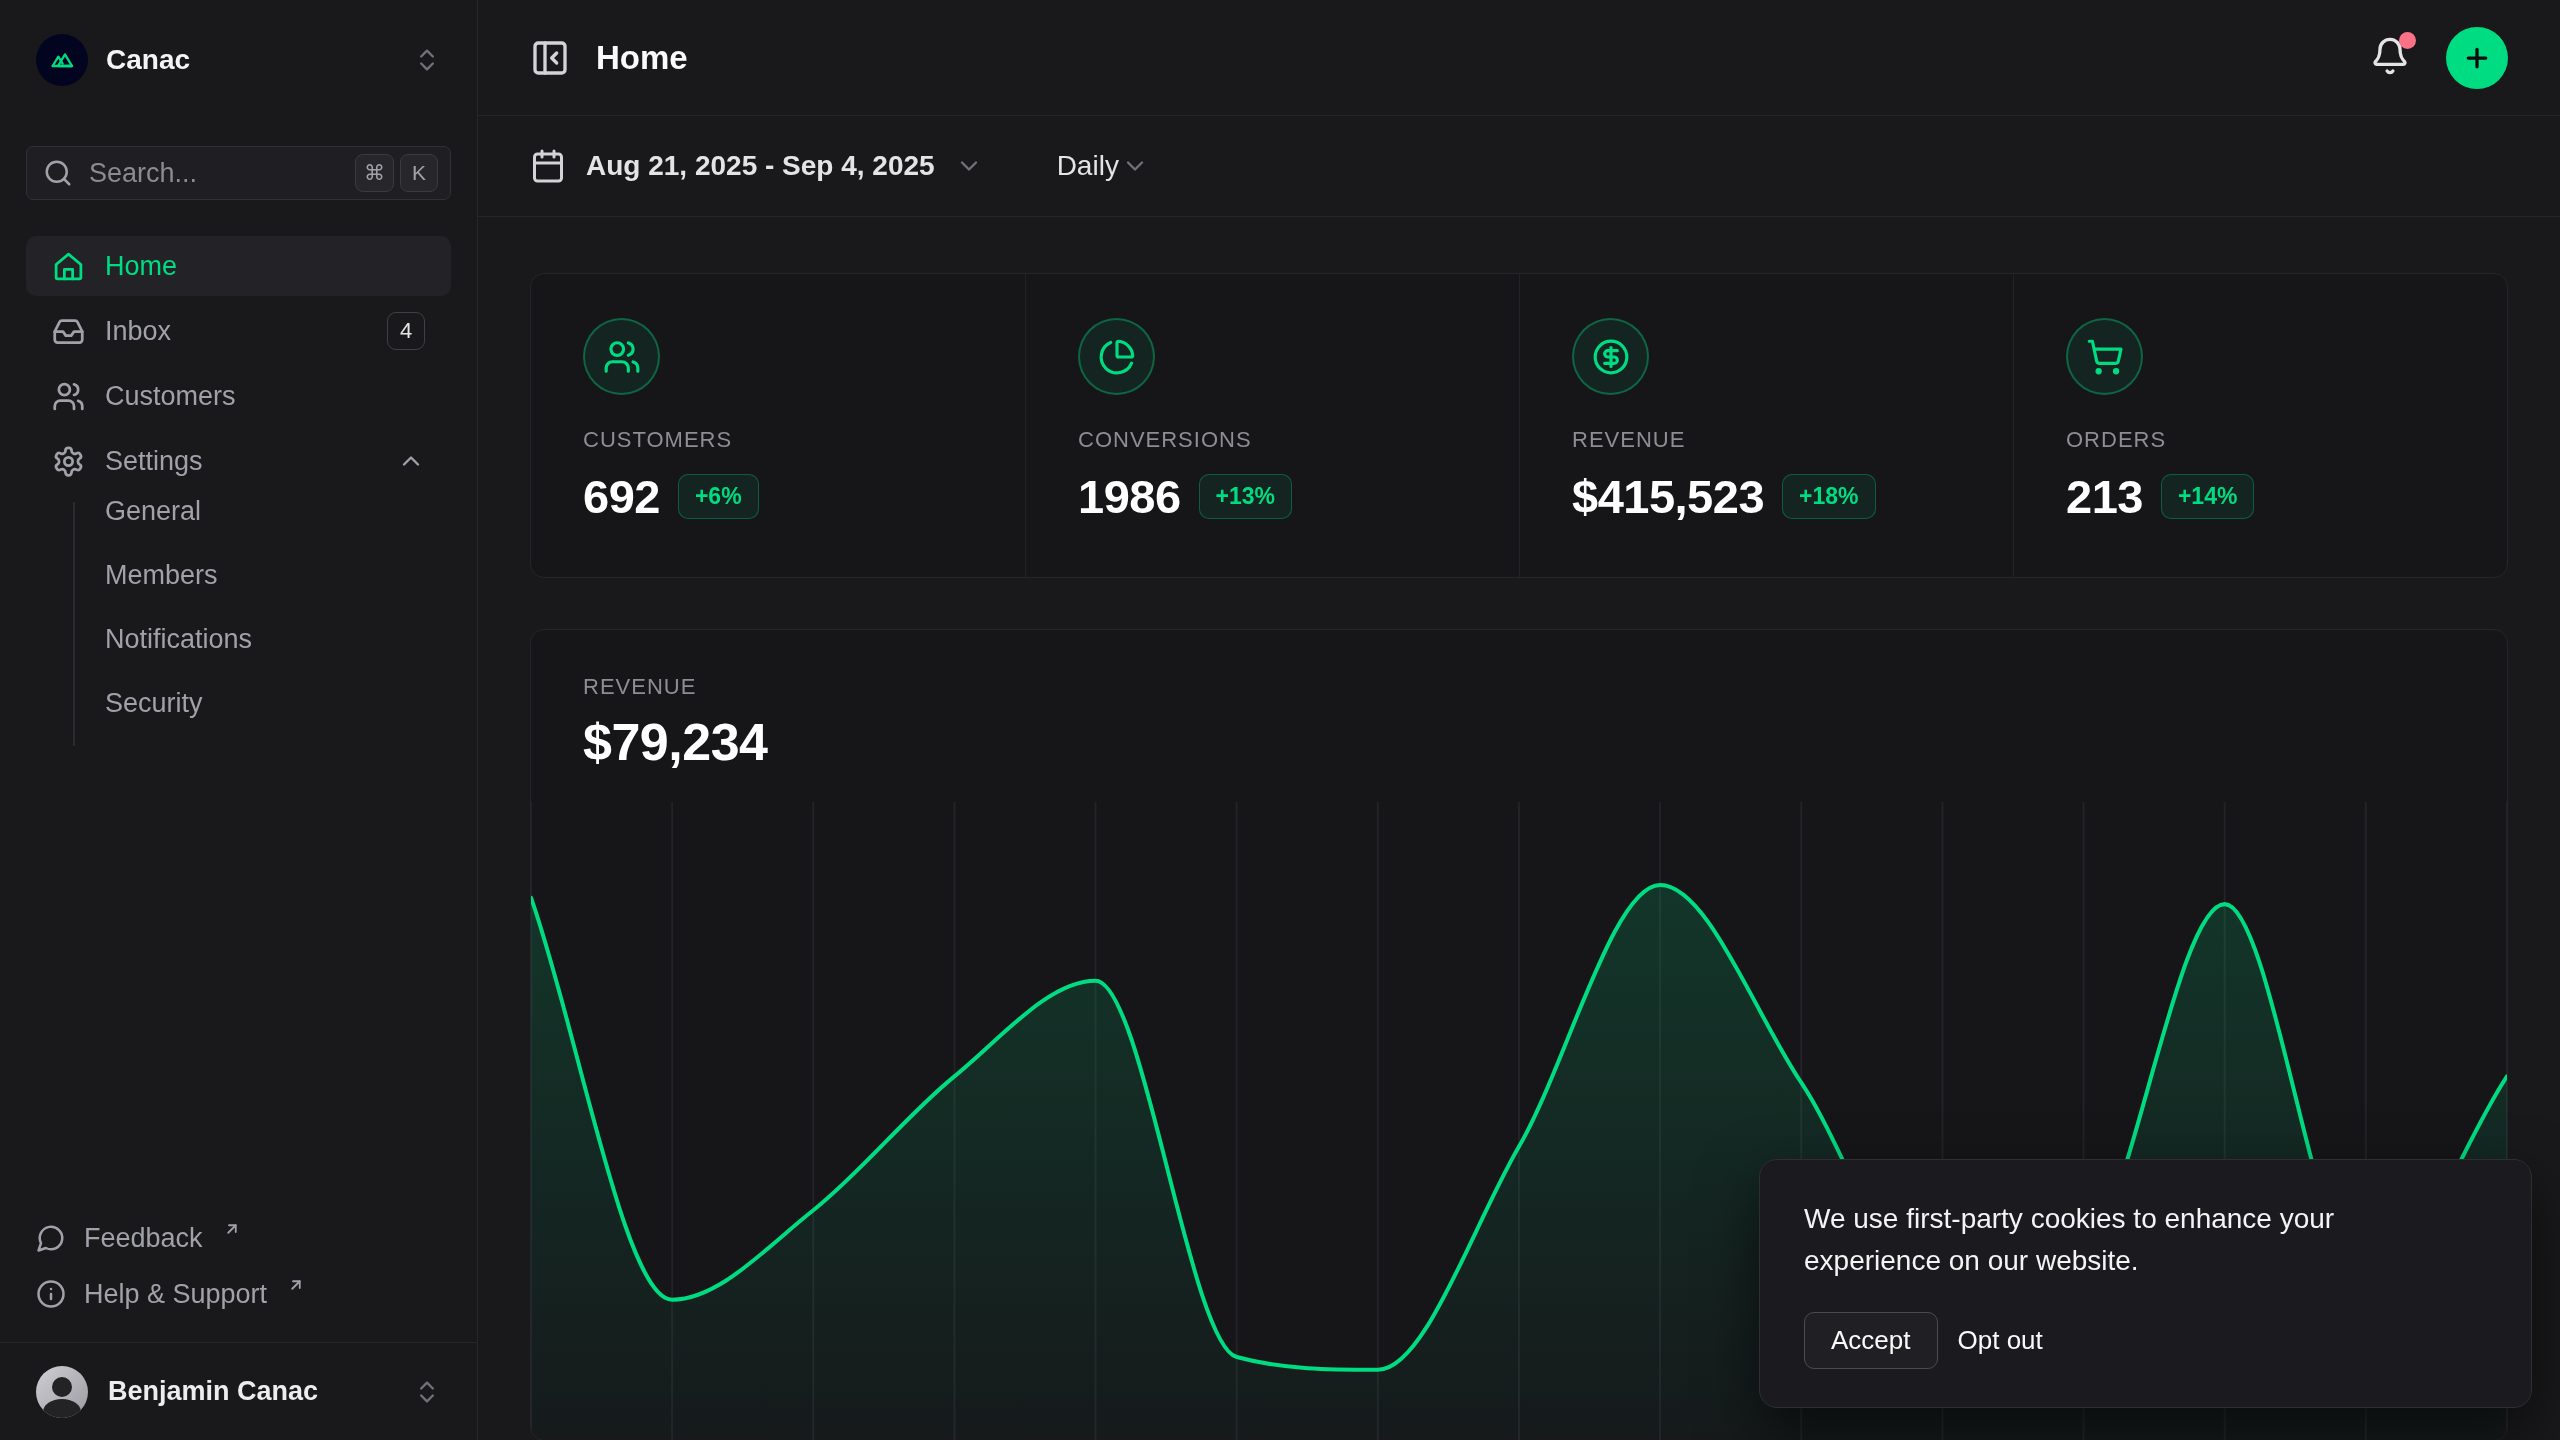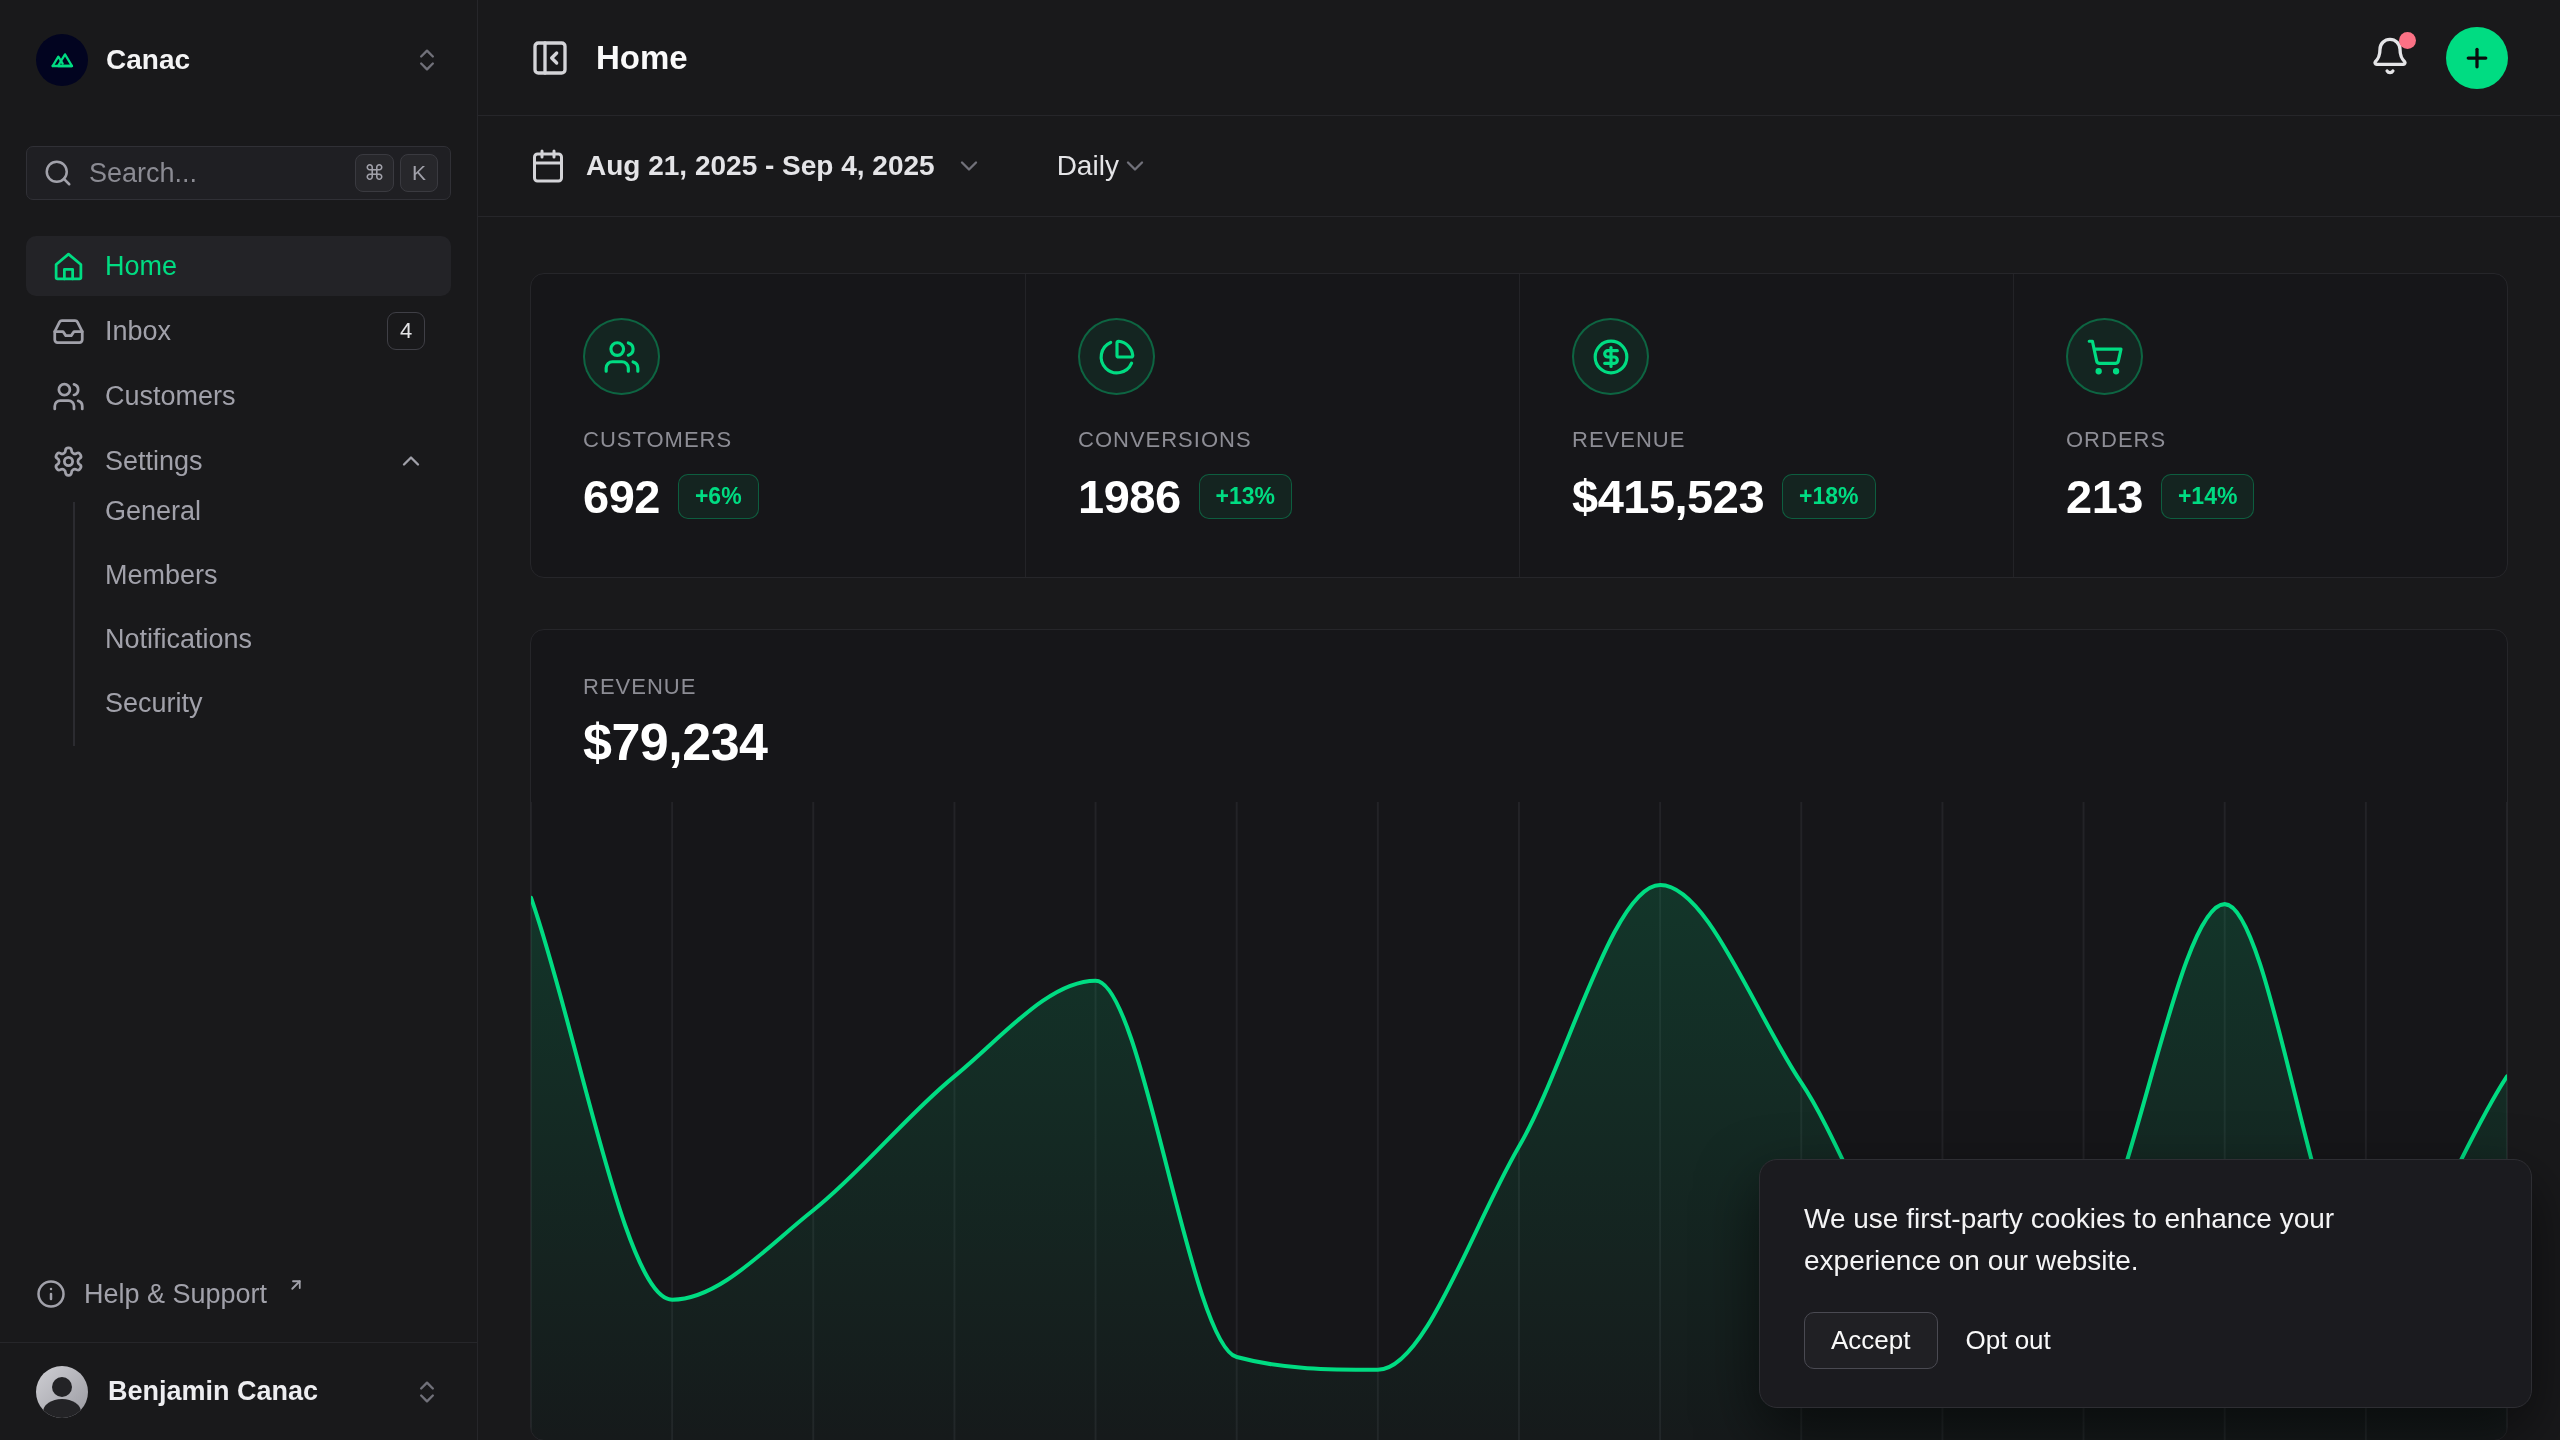--- a/index.html
+++ b/index.html
@@ -70,21 +70,21 @@
   .chart-card { margin-top:51px; height:812px; flex:0 0 812px; background:#161619; border:1px solid #26262a; border-radius:14px; display:flex; flex-direction:column; overflow:hidden; }
   .chart-head { padding:44px 52px 0; }
   .chart-label { font-size:22px; font-weight:500; letter-spacing:1px; color:#8d8d95; }
   .chart-value { margin-top:12px; font-size:52px; font-weight:700; color:#ffffff; letter-spacing:-0.5px; }
   .plot { flex:1; position:relative; margin-top:30px; }
   .plot svg { position:absolute; inset:0; width:100%; height:100%; display:block; }
 
   
   .cookie { position:absolute; right:28px; bottom:32px; width:773px; background:#1b1b1f; border:1px solid #2e2e33; border-radius:18px; padding:38px 44px; box-shadow:0 24px 60px rgba(0,0,0,0.55); z-index:50; }
   .cookie-msg { font-size:28px; line-height:1.5; color:#f4f4f5; max-width:640px; }
-  .cookie-actions { margin-top:30px; display:flex; align-items:center; gap:28px; }
+  .cookie-actions { margin-top:30px; display:flex; align-items:center; gap:20px; }
   .btn-accept { padding:12px 26px; border-radius:10px; border:1px solid #4a4a52; background:#202024; color:#fafafa; font-size:26px; font-weight:500; font-family:inherit; cursor:pointer; }
   .btn-optout { background:none; border:none; color:#fafafa; font-size:26px; font-weight:500; font-family:inherit; cursor:pointer; }
 </style>
 </head>
 <body>
 
 <div class="app">
 
   <aside class="sidebar">
 
@@ -174,20 +174,34 @@
             <span>Notifications</span>
           </div>
         <div class="subnav-item">
             <span>Security</span>
           </div>
       </div>
     </nav>
 
     <div class="spacer"></div>
 
+    <div class="foot-item">
+      <span class="icon">
+        <svg width="30" height="30" viewBox="0 0 24 24" fill="none" stroke="currentColor" stroke-width="2" stroke-linecap="round" stroke-linejoin="round">
+            <path d="M7.9 20A9 9 0 1 0 4 16.1L2 22Z"></path>
+          </svg>
+      </span>
+      <span>Feedback</span>
+      <span class="icon mut ext">
+        <svg width="18" height="18" viewBox="0 0 24 24" fill="none" stroke="currentColor" stroke-width="2.4" stroke-linecap="round" stroke-linejoin="round">
+            <path d="M7 17 17 7"></path>
+            <path d="M8 7h9v9"></path>
+          </svg>
+      </span>
+    </div>
     <div class="foot-item">
       <span class="icon">
         <svg width="30" height="30" viewBox="0 0 24 24" fill="none" stroke="currentColor" stroke-width="2" stroke-linecap="round" stroke-linejoin="round">
             <circle cx="12" cy="12" r="10"></circle>
             <path d="M12 16v-4"></path>
             <path d="M12 8h.01"></path>
           </svg>
       </span>
       <span>Help &amp; Support</span>
       <span class="icon mut ext">

